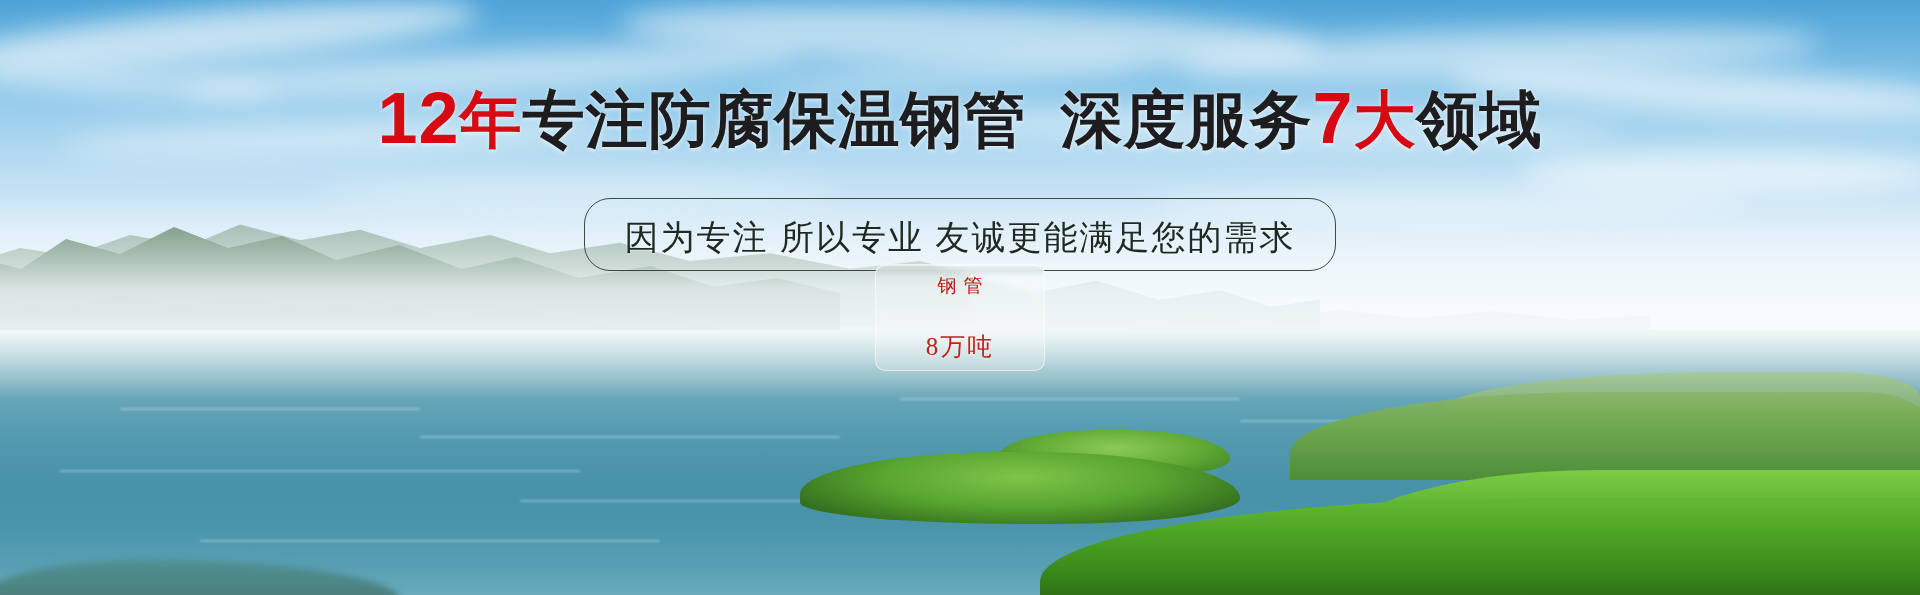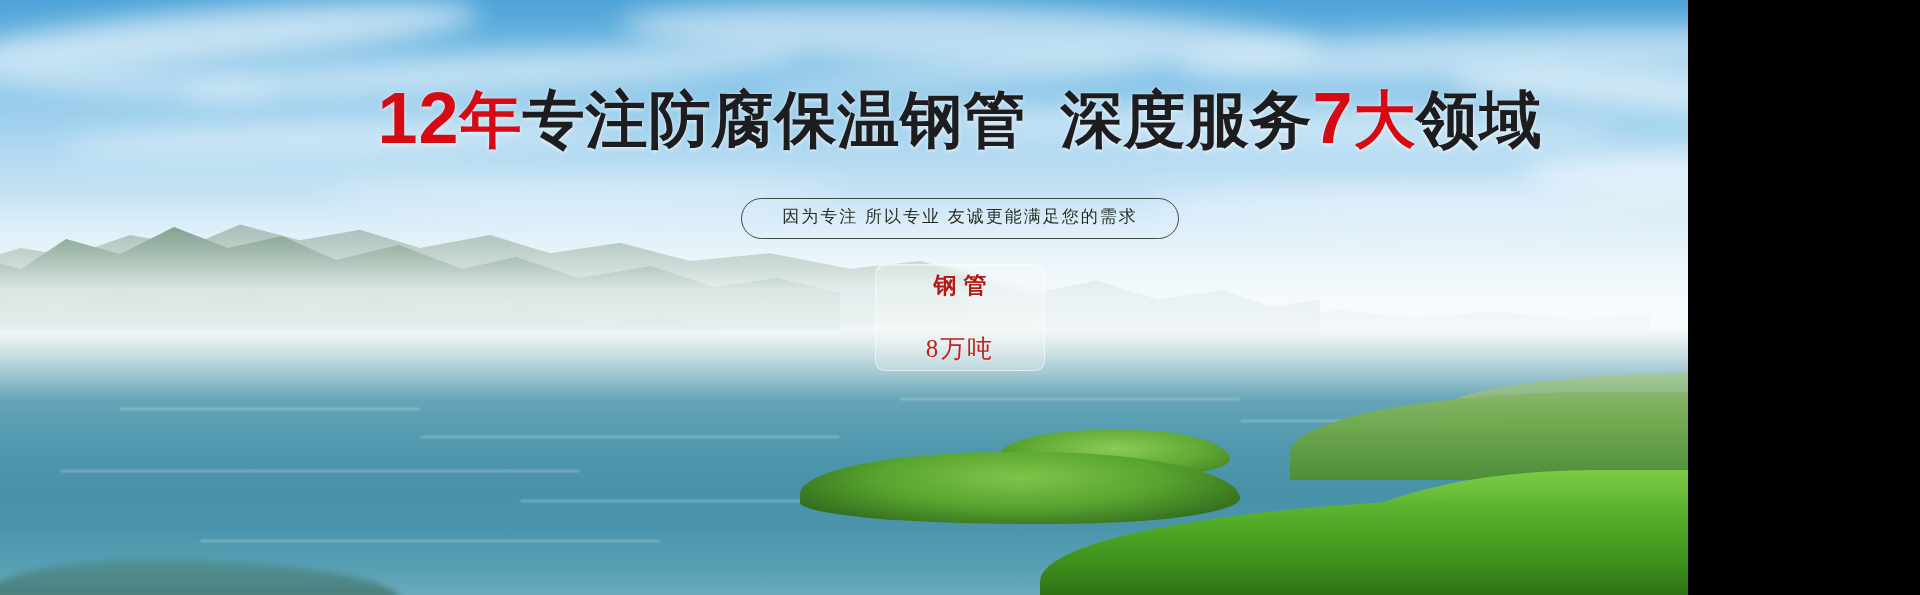--- a/index.html
+++ b/index.html
@@ -1,21 +1,21 @@
 <!DOCTYPE html>
 <html><head>
 <meta charset="utf-8">
 <title>Banner</title>
 <style>
   html,body{margin:0;padding:0;background:#000;}
   body{font-family:"Liberation Sans","DejaVu Sans",sans-serif;}
 
   .banner{
     position:relative;
-    width:1688px;
+    width:1920px;
     height:595px;
     overflow:hidden;
     background:#bef264;
   }
 
   
   .sky{
     position:absolute; left:0; top:0; width:1920px; height:330px;
     background:
       linear-gradient(to bottom,
@@ -159,24 +159,24 @@
   .hl-red{color:#d60a12;font-size:72px;font-weight:bold;vertical-align:-2px;}
   .hl-red-cn{color:#d60a12;font-size:62px;font-weight:bold;}
   .hl-dark{color:#1d1d1f;}
   .hl-gap{display:inline-block;width:34px;}
 
   .subtitle-wrap{
     position:absolute;top:198px;left:0;width:1920px;text-align:center;
   }
   .subtitle{
     display:inline-block;
-    padding:7px 40px 9px;
+    padding:16px 40px 9px;
     border:1.6px solid #3f4a44;
     border-radius:26px;
-    font-size:17px;
+    font-size:34px;
     color:#1f2a24;
     letter-spacing:2px;
     line-height:1.35;
     background:transparent;
     font-family:"Liberation Sans","DejaVu Sans",sans-serif;
     text-shadow:0 1px 2px rgba(255,255,255,.5);
   }
 
   .cards{
     position:absolute;top:264px;left:0;width:1920px;
@@ -187,28 +187,27 @@
     height:105px;
     border-radius:10px;
     border:1px solid rgba(255,255,255,.55);
     background:rgba(255,255,255,.22);
     backdrop-filter:blur(3px);
     -webkit-backdrop-filter:blur(3px);
     display:flex;flex-direction:column;align-items:center;justify-content:center;
     box-shadow:inset 0 1px 0 rgba(255,255,255,.45);
   }
   .card-title{
-    font-size:23px;
+    font-size:19px;
     color:#b41a14;
     letter-spacing:7px;
     text-indent:7px;
     margin-bottom:31px;
     font-family:"Liberation Sans","DejaVu Sans",sans-serif;
     text-shadow:0 1px 2px rgba(255,255,255,.45);
-    font-weight:bold;
   }
   .card-value{
     font-size:25px;
     color:#c0211a;
     letter-spacing:2px;
     font-family:Liberation Serif, serif;
     text-shadow:0 1px 2px rgba(255,255,255,.45);
   }
   .card-value sup{font-size:15px;vertical-align:super;letter-spacing:0;}
 </style>

